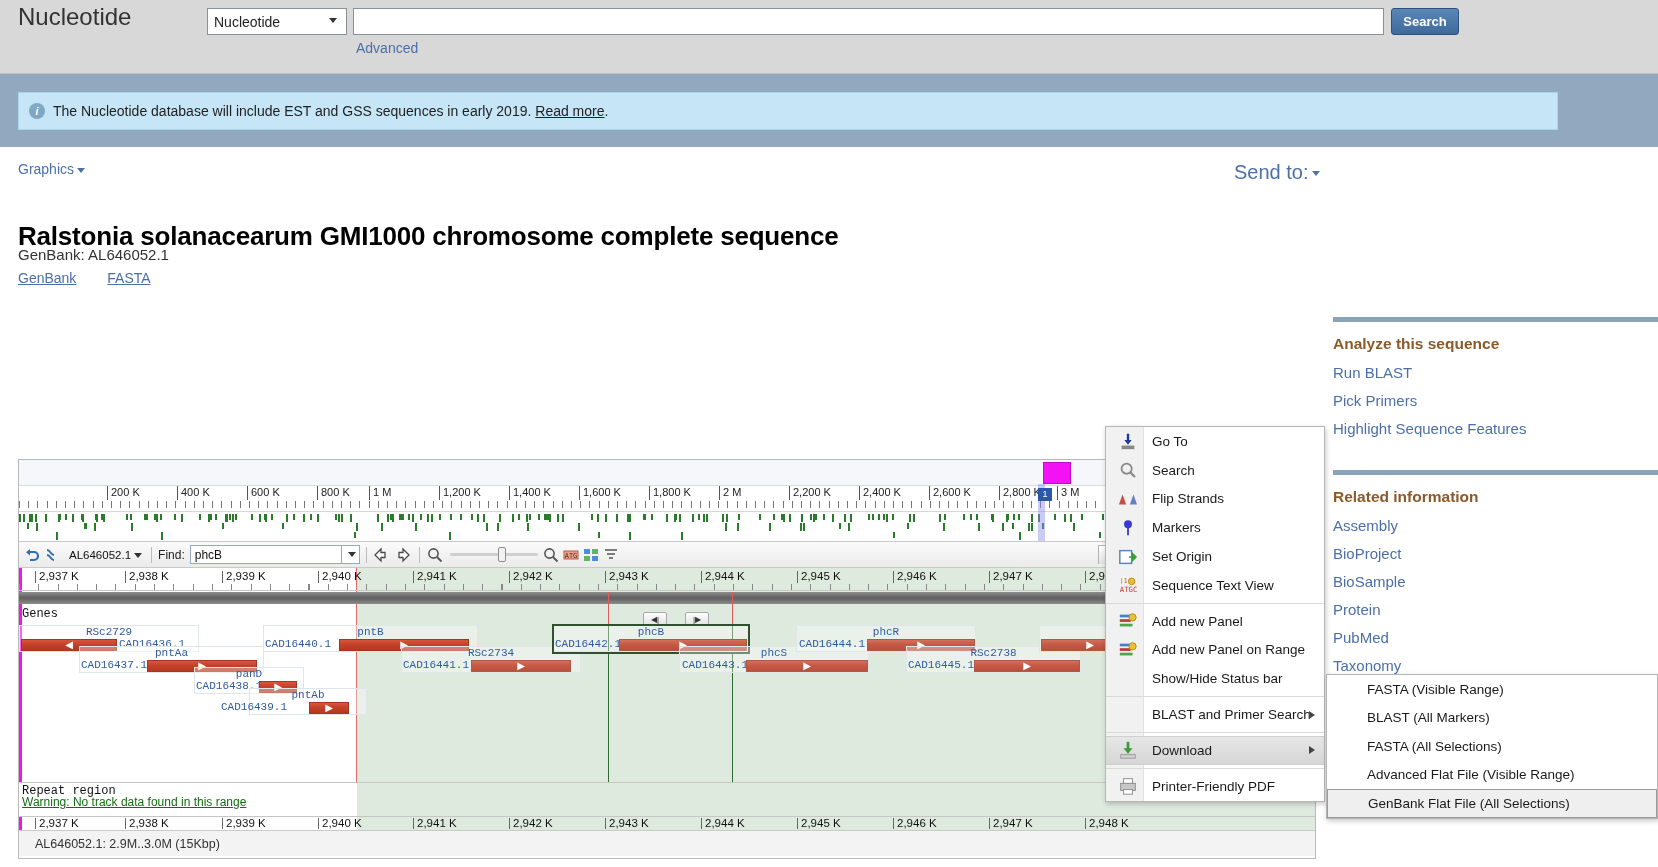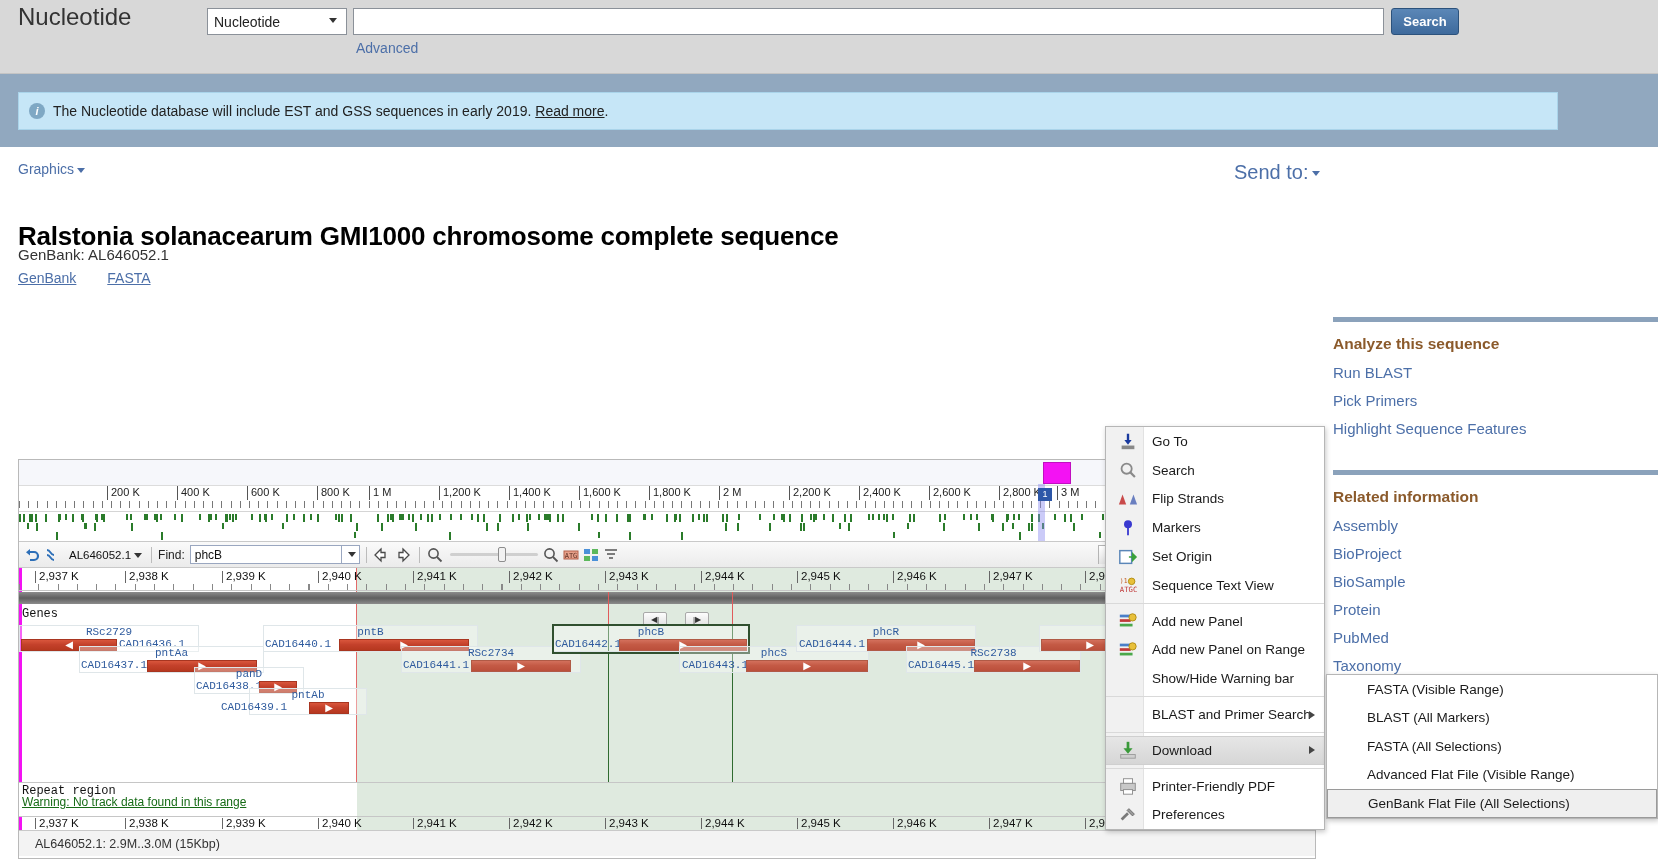--- a/index.html
+++ b/index.html
@@ -996,21 +996,21 @@
           <svg viewBox="0 0 22 22" width="20" height="20">
             <rect x="2" y="4" width="12" height="3" fill="#4a7fc8"></rect>
             <rect x="2" y="9" width="12" height="3" fill="#c03a3a"></rect>
             <rect x="2" y="14" width="14" height="3" fill="#4aa84a"></rect>
             <circle cx="16" cy="7" r="4" fill="#e8c03a" stroke="#b08a10"></circle>
           </svg>
         </span>
         <span>Add new Panel on Range</span>
       </div>
       <div class="menu-item">
-        <span>Show/Hide Warning bar</span>
+        <span>Show/Hide Status bar</span>
       </div>
       <div class="menu-sep"></div>
       <div class="menu-item">
         <span>BLAST and Primer Search</span>
         <span class="mi-sub"></span>
       </div>
       <div class="menu-sep"></div>
       <div class="menu-item highlight">
         <span class="mi-icon">
           <svg viewBox="0 0 22 22" width="20" height="20">
@@ -1026,29 +1026,20 @@
       <div class="menu-item">
         <span class="mi-icon">
           <svg viewBox="0 0 22 22" width="20" height="20">
             <rect x="3" y="8" width="16" height="8" fill="#c8c8c8" stroke="#8a8a8a"></rect>
             <rect x="6" y="3" width="10" height="5" fill="#fff" stroke="#8a8a8a"></rect>
             <rect x="6" y="15" width="10" height="5" fill="#fff" stroke="#8a8a8a"></rect>
           </svg>
         </span>
         <span>Printer-Friendly PDF</span>
       </div>
-      <div class="menu-item">
-        <span class="mi-icon">
-          <svg viewBox="0 0 22 22" width="20" height="20">
-            <path d="M4 16l7-7" stroke="#7a7a7a" stroke-width="3"></path>
-            <path d="M12 4l6 6-2 2-6-6z" fill="#9a9a9a" stroke="#6a6a6a"></path>
-          </svg>
-        </span>
-        <span>Preferences</span>
-      </div>
     </div>
 </div>
 
 <div class="menu menu-dl">
   <div id="dl-items">
       <div class="menu-item">
         <span>FASTA (Visible Range)</span>
       </div>
       <div class="menu-item">
         <span>BLAST (All Markers)</span>

